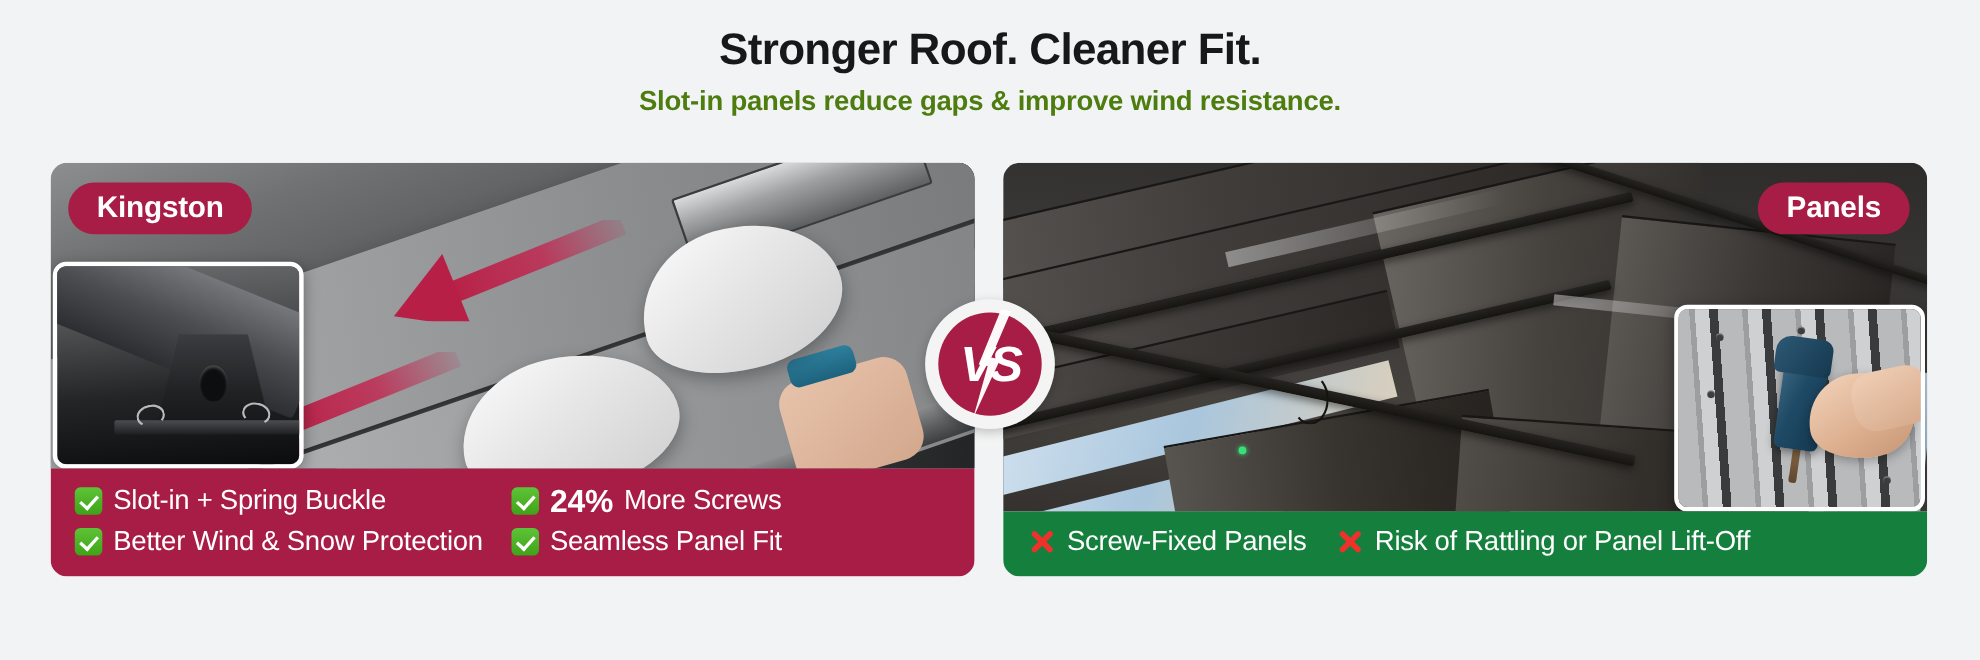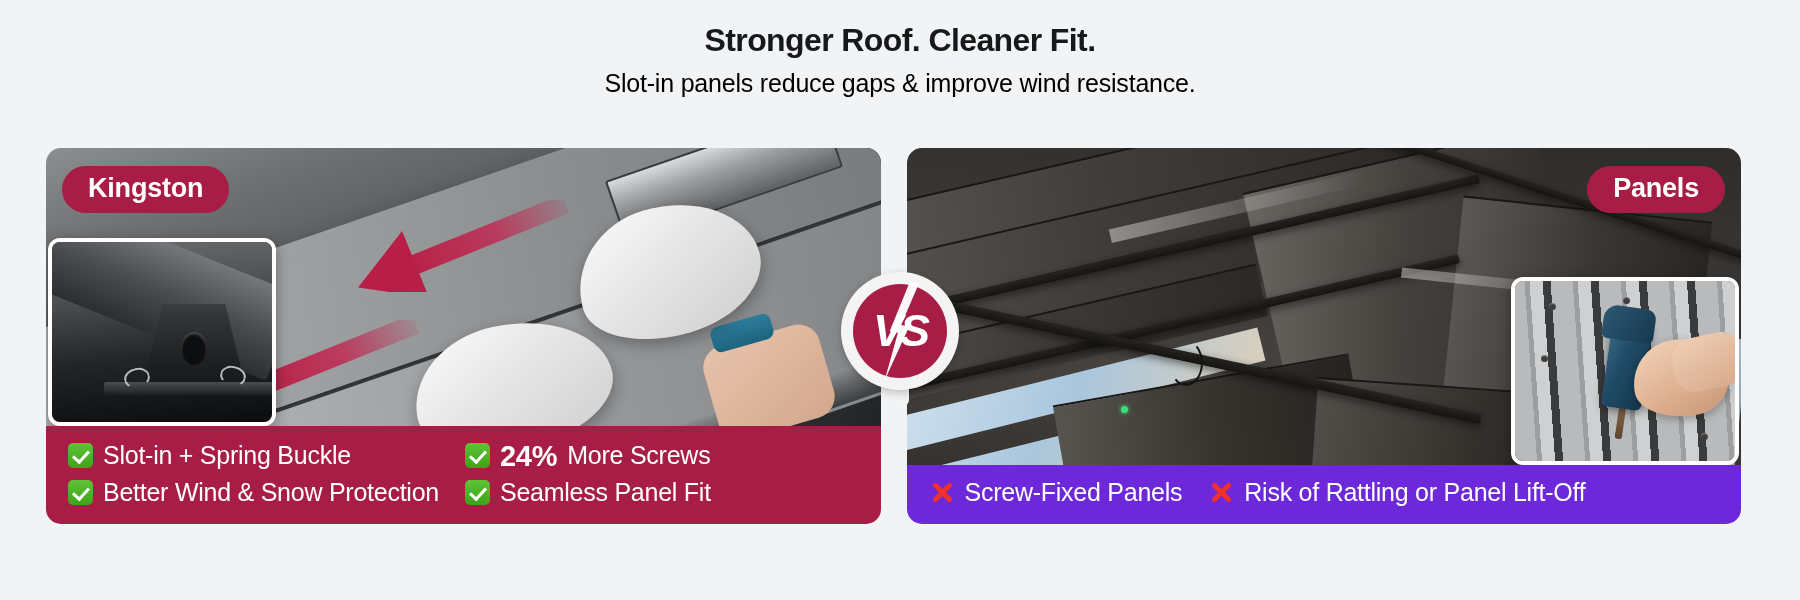--- a/index.html
+++ b/index.html
@@ -24,40 +24,40 @@
   }
 
   
   .header {
     position: absolute;
     top: 0; left: 0; right: 0;
     padding-top: 22px;
     text-align: center;
   }
   .headline {
-    font-size: 32px;
+    font-size: 40px;
     font-weight: bold;
     color: #16181a;
     letter-spacing: -0.6px;
     line-height: 1.15;
   }
   .subhead {
     margin-top: 10px;
     font-size: 25px;
-    font-weight: 400;
-    color: #000000;
+    font-weight: 700;
+    color: #4d7c0f;
     letter-spacing: -0.2px;
   }
 
   
   .panels {
     position: absolute;
     top: 148px;
     left: 46px;
-    right: 59px;
+    right: 48px;
     height: 376px;
     display: flex;
     gap: 26px;
     text-align: center;
   }
   .panel {
     position: relative;
     flex: 1 1 0;
     border-radius: 15px;
     overflow: hidden;
@@ -596,21 +596,21 @@
           <div class="drill-bit"></div>
           <div class="drill-body"></div>
           <div class="drill-head"></div>
           <div class="drill-batt"></div>
           <div class="batt-stripe"></div>
           <div class="hand"></div>
           <div class="forearm"></div>
         </div>
       </div>
 
-      <div class="features" id="feat-right" style="background: #6d28d9;">
+      <div class="features" id="feat-right" style="background: #15803d;">
         <div class="feature">
           <span class="ico-cross"></span>
           <span>Screw-Fixed Panels</span>
         </div>
         <div class="feature">
           <span class="ico-cross"></span>
           <span>Risk of Rattling or Panel Lift-Off</span>
         </div>
       </div>
     </div>

